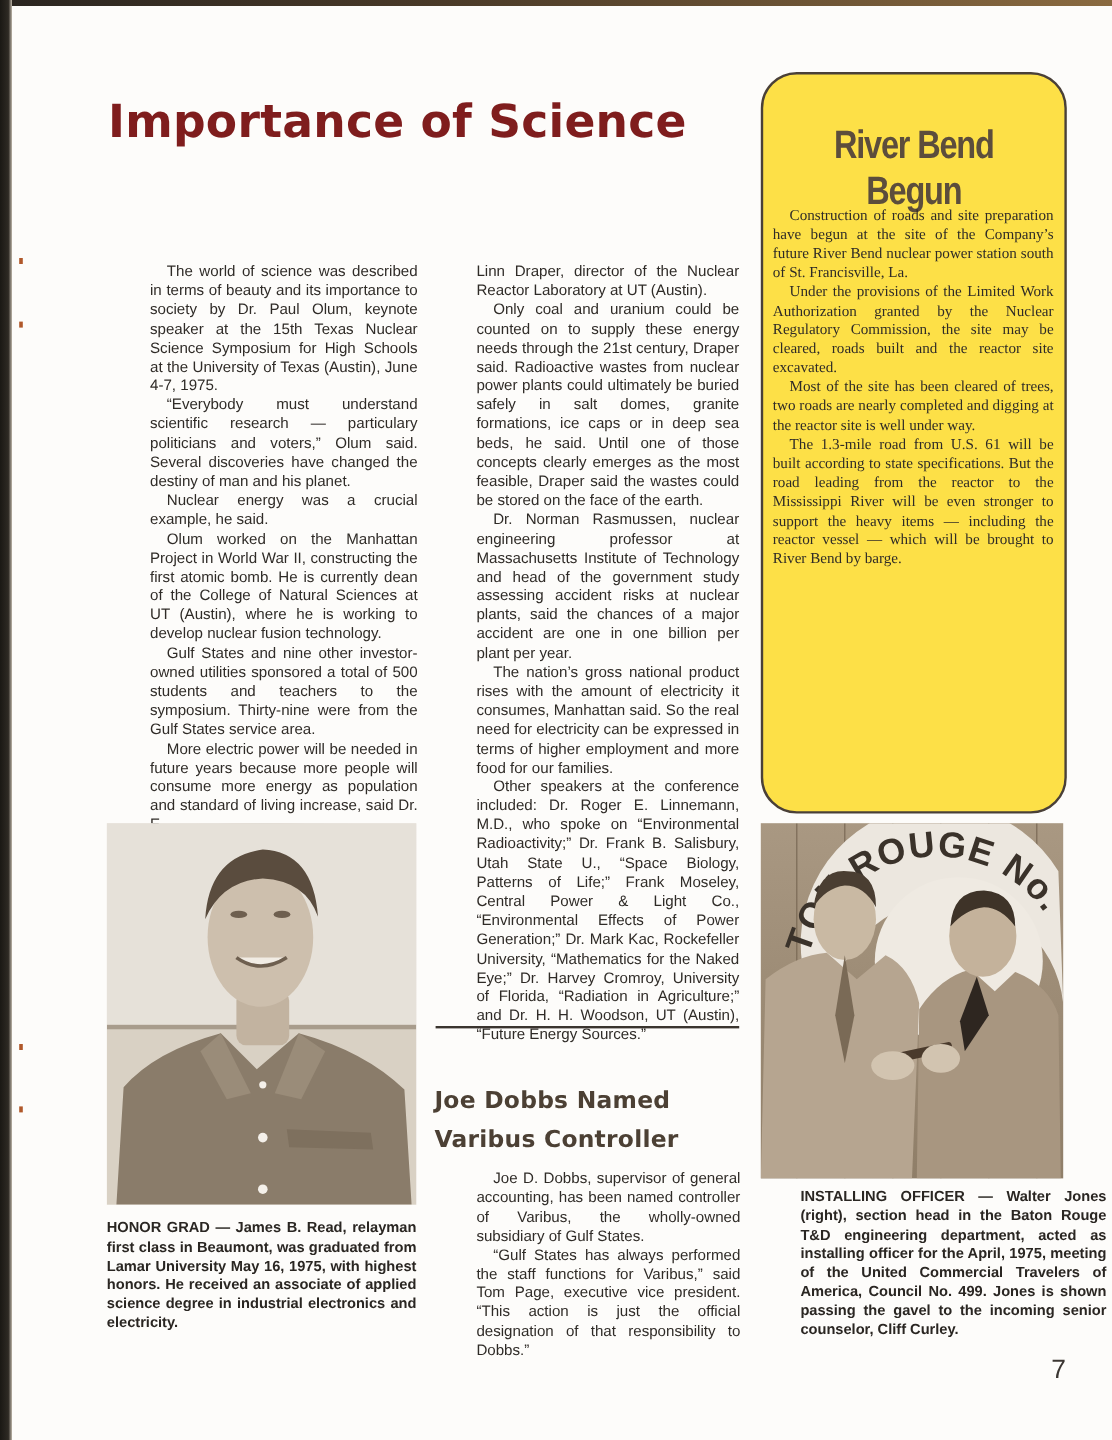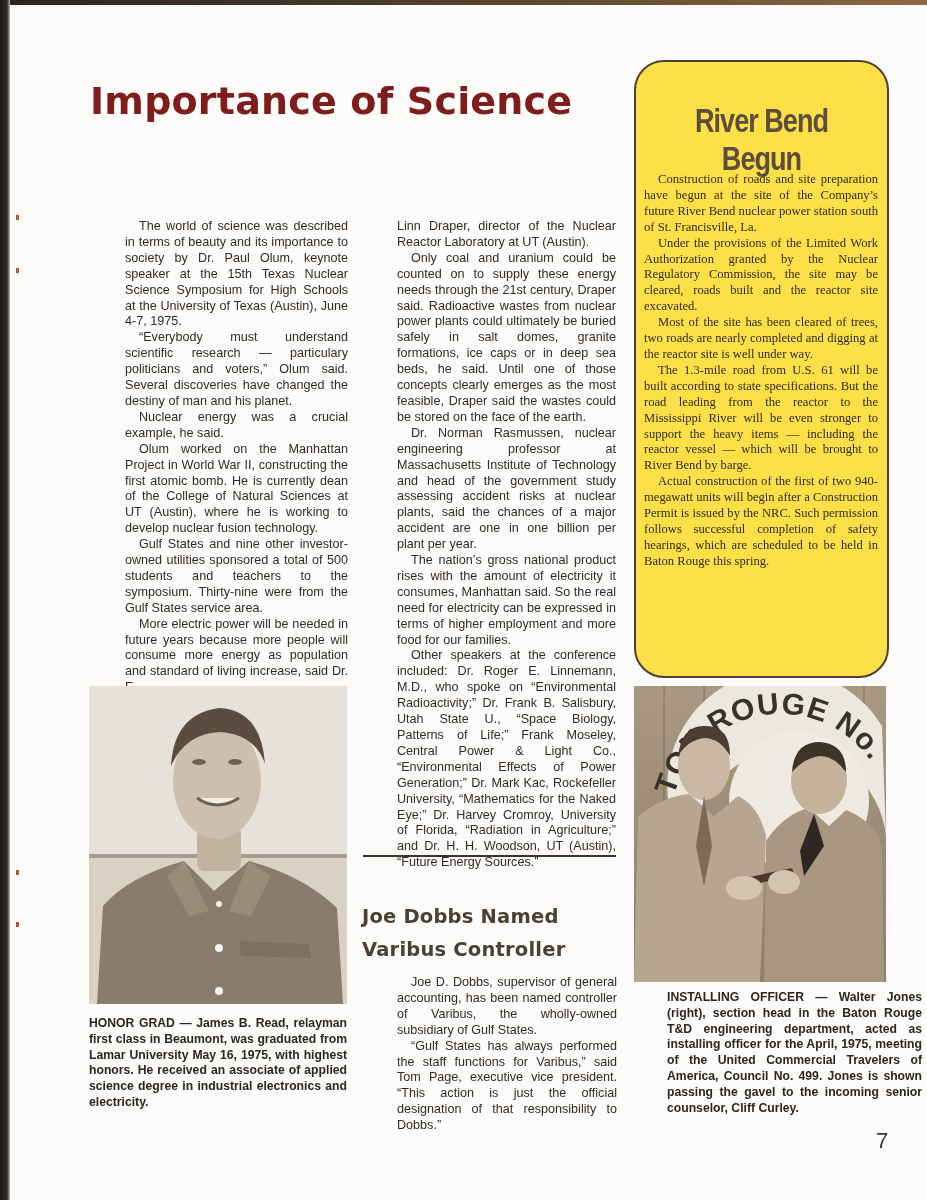--- a/index.html
+++ b/index.html
@@ -66,21 +66,20 @@
   <p>Other speakers at the conference included: Dr. Roger E. Linnemann, M.D., who spoke on “Environmental Radioactivity;” Dr. Frank B. Salisbury, Utah State U., “Space Biology, Patterns of Life;” Frank Moseley, Central Power &amp; Light Co., “Environmental Effects of Power Generation;” Dr. Mark Kac, Rockefeller University, “Mathematics for the Naked Eye;” Dr. Harvey Cromroy, University of Florida, “Radiation in Agriculture;” and Dr. H. H. Woodson, UT (Austin), “Future Energy Sources.”</p>
 </div>
 
 <div class="box">
   <div class="box-title">River Bend Begun</div>
   <div class="box-body">
     <p>Construction of roads and site preparation have begun at the site of the Company’s future River Bend nuclear power station south of St. Francisville, La.</p>
     <p>Under the provisions of the Limited Work Authorization granted by the Nuclear Regulatory Commission, the site may be cleared, roads built and the reactor site excavated.</p>
     <p>Most of the site has been cleared of trees, two roads are nearly completed and digging at the reactor site is well under way.</p>
     <p>The 1.3-mile road from U.S. 61 will be built according to state specifications. But the road leading from the reactor to the Mississippi River will be even stronger to support the heavy items — including the reactor vessel — which will be brought to River Bend by barge.</p>
-    <p>Actual construction of the first of two 940-megawatt units will begin after a Construction Permit is issued by the NRC. Such permission follows successful completion of safety hearings, which are scheduled to be held in Baton Rouge this spring.</p>
   </div>
 </div>
 
 <div class="photo photo-1">
   <svg width="258" height="318" viewBox="0 0 258 318">
     <rect x="0" y="0" width="258" height="170" fill="#e6e1d9"></rect>
     <rect x="0" y="168" width="258" height="4" fill="#a89c8c"></rect>
     <rect x="0" y="172" width="258" height="146" fill="#d9d1c4"></rect>
     <path d="M8 318 L14 220 Q40 190 95 175 L125 205 L160 175 Q215 190 248 222 L254 318 Z" fill="#8a7c6a"></path>
     <path d="M95 175 L120 225 L100 230 L78 190 Z" fill="#9a8c79"></path>

